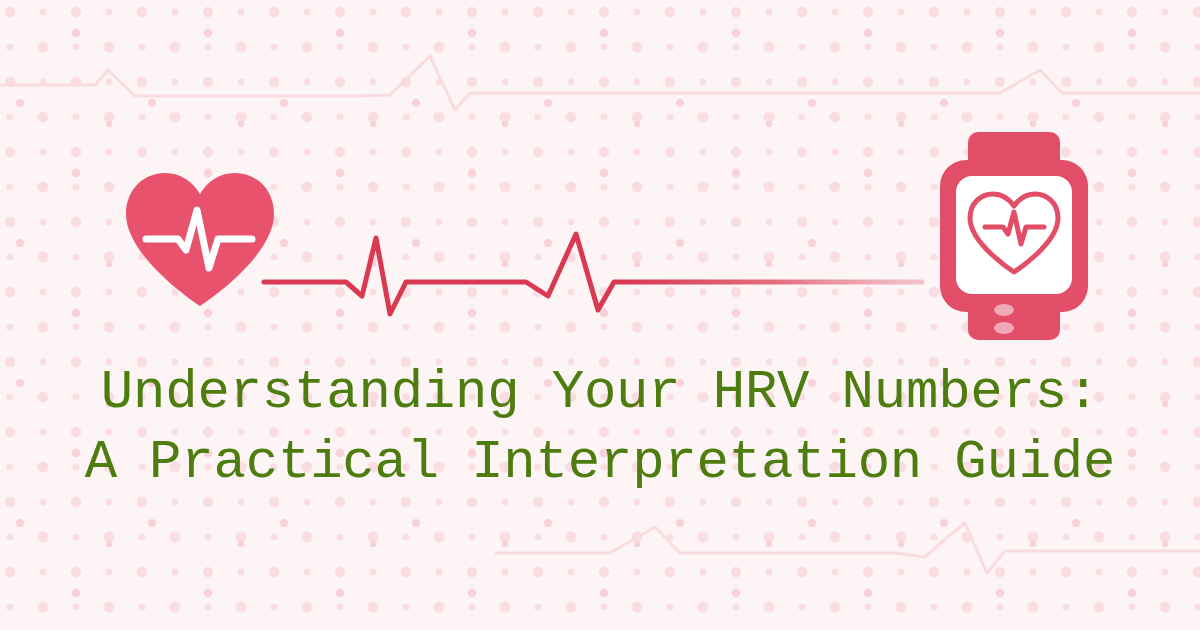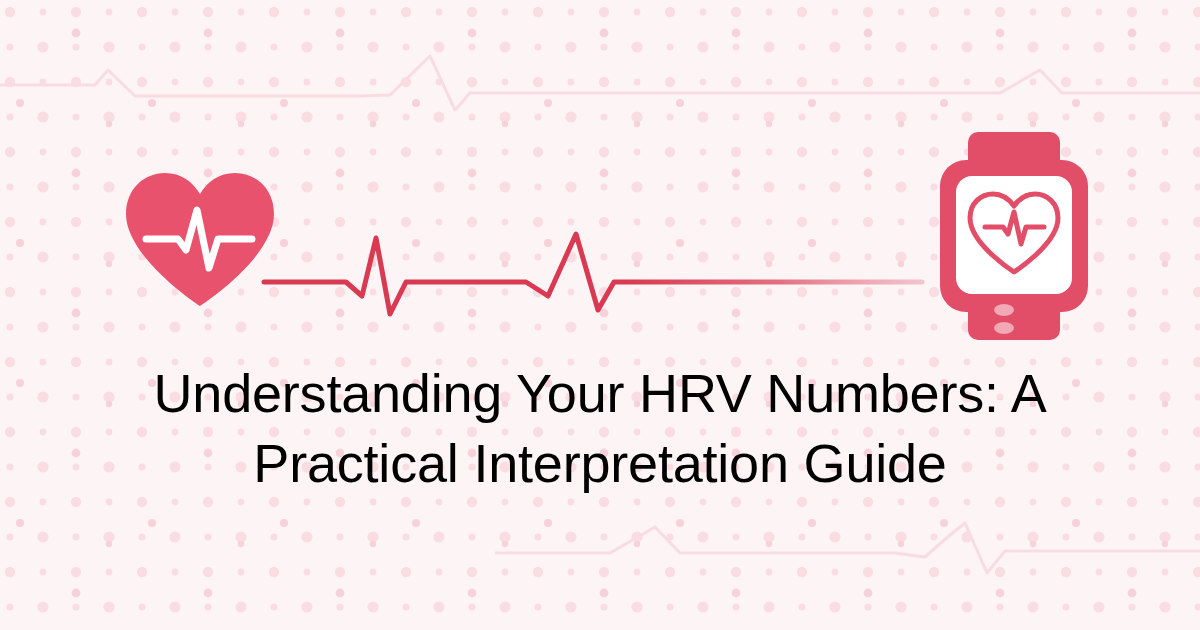--- a/index.html
+++ b/index.html
@@ -77,26 +77,26 @@
     z-index: 4;
     left: 0;
     right: 0;
     top: 358px;
     text-align: center;
     padding: 0 70px;
     box-sizing: border-box;
   }
   .title-text {
     margin: 0;
-    font-family: Liberation Sans, sans-serif;
+    font-family: Liberation Mono, monospace;
     font-size: 54px;
     line-height: 70px;
     font-weight: 400;
     letter-spacing: -0.2px;
-    color: #000000;
+    color: #4d7c0f;
     white-space: pre-line;
   }
 </style>
 </head>
 <body>
 
 <div id="og-card">
 
   <svg class="dot-layer" viewBox="0 0 1200 630" width="1200" height="630" aria-hidden="true">
     <defs>

